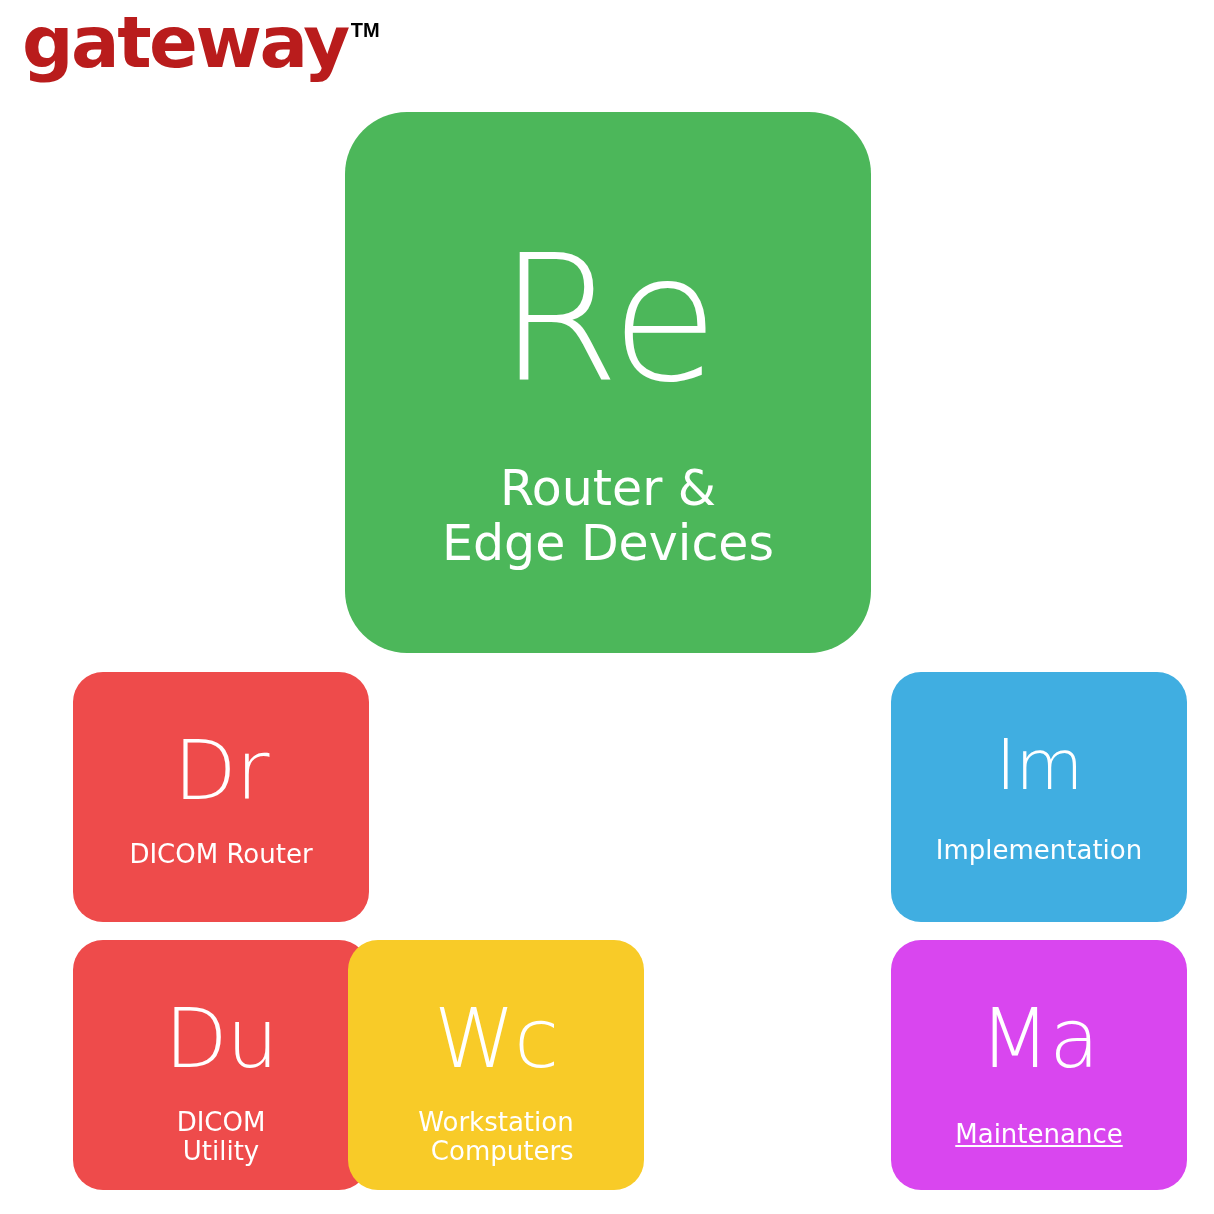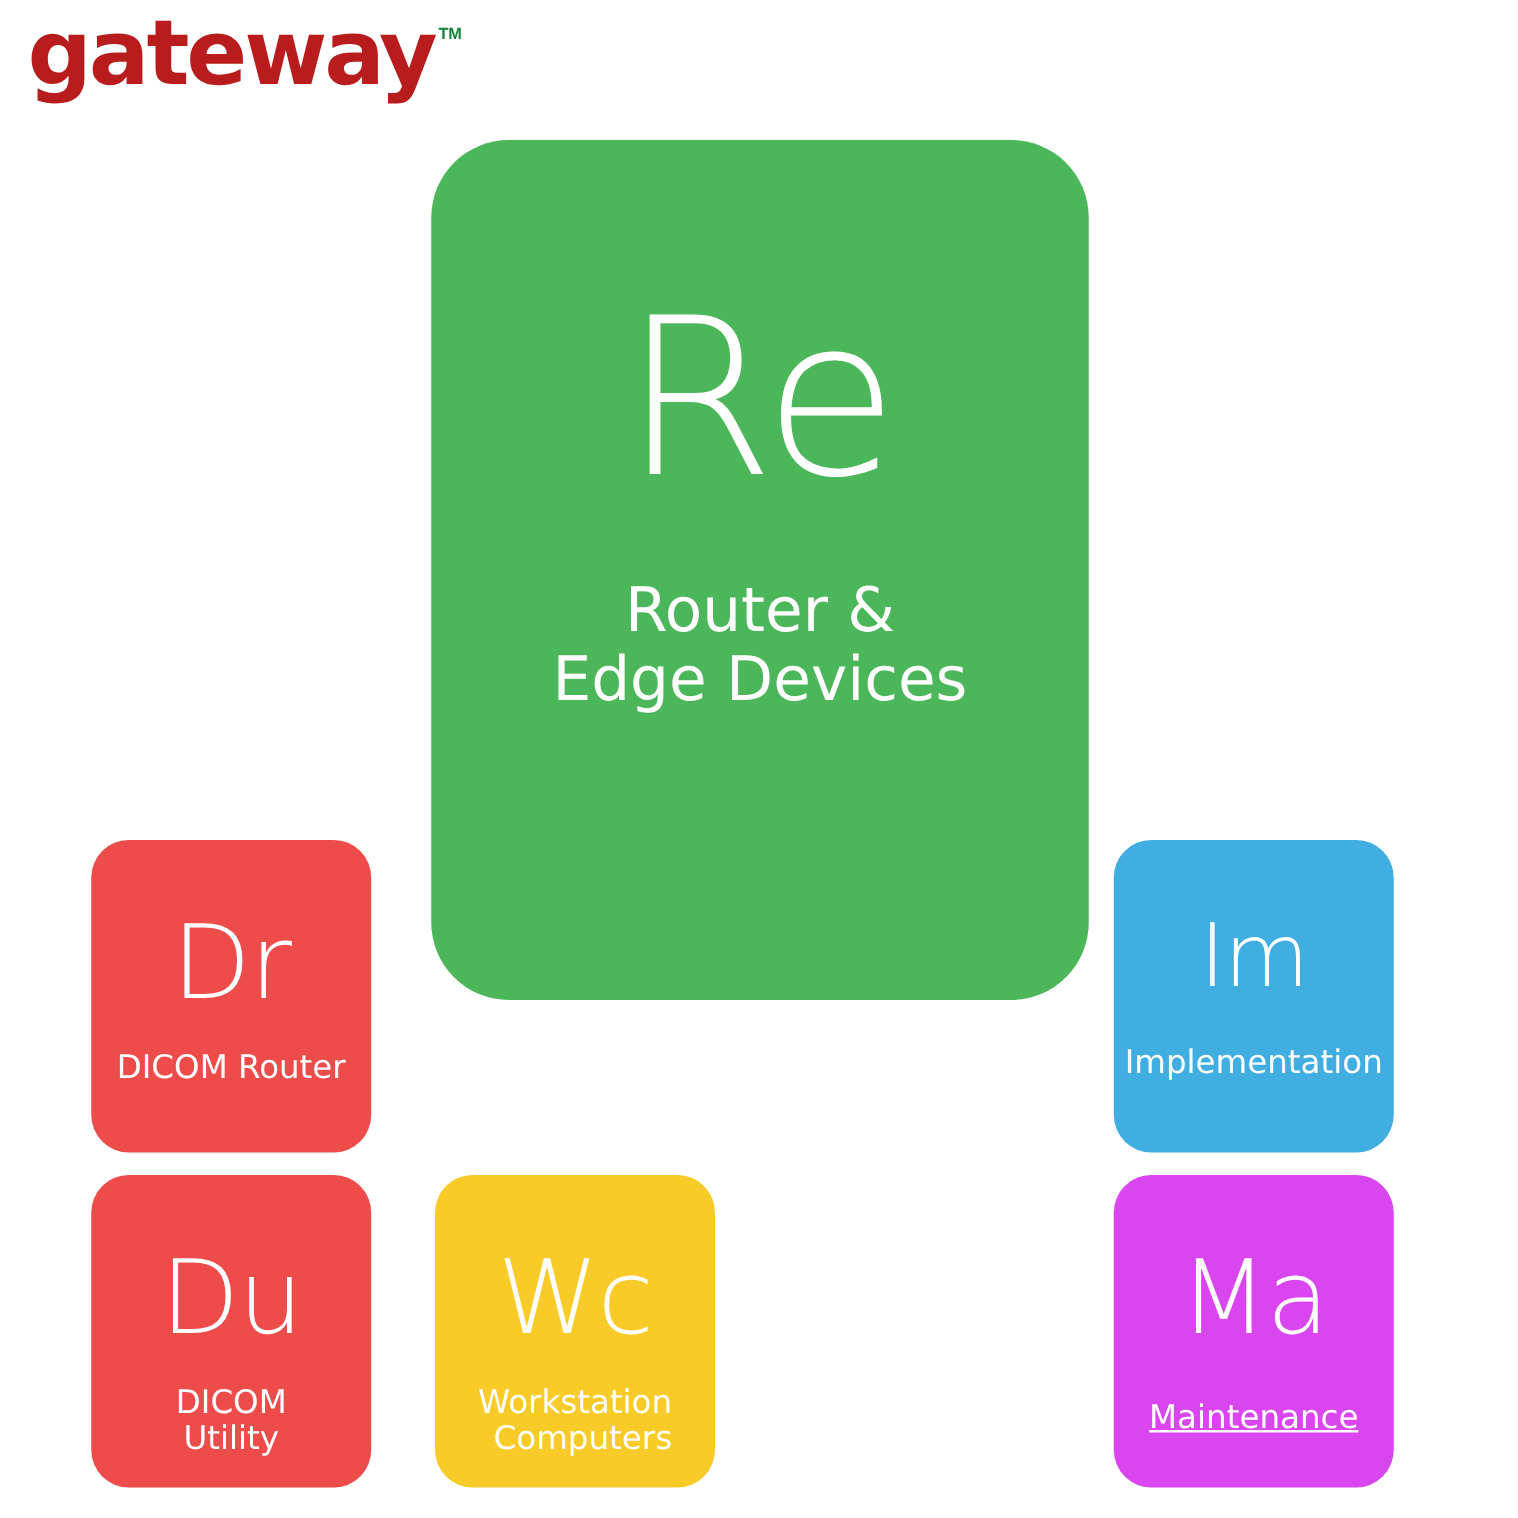--- a/index.html
+++ b/index.html
@@ -35,23 +35,23 @@
   .logo-word {
     font-family: "DejaVu Sans", sans-serif;
     font-size: 72px;
     font-weight: 700;
     color: #b91c1c;
     letter-spacing: -2.5px;
     line-height: 0.96;
   }
   .logo-tm {
     font-family: "Liberation Sans", sans-serif;
-    font-size: 13px;
+    font-size: 20px;
     font-weight: 700;
-    color: #15803d;
+    color: #000000;
     margin-left: 3px;
     margin-top: 12px;
     letter-spacing: 0px;
   }
 
   
   .tile {
     position: absolute;
     box-sizing: border-box;
     display: flex;
@@ -74,38 +74,38 @@
     color: #ffffff;
     line-height: 1.12;
     white-space: pre-line;
   }
 
   
   #tile-re {
     left: 345px;
     top: 112px;
     width: 526px;
-    height: 688px;
+    height: 541px;
     background: #4cb75a;
     border-radius: 62px;
     justify-content: flex-start;
   }
   #tile-re .symbol {
     font-size: 175px;
     margin-top: 120px;
     letter-spacing: -1px;
   }
   #tile-re .label {
     font-size: 49px;
     margin-top: 55px;
   }
 
   
   .tile-sm {
-    width: 224px;
+    width: 296px;
     height: 250px;
     border-radius: 30px;
     justify-content: flex-start;
   }
   .tile-sm .symbol {
     font-size: 82px;
     margin-top: 58px;
     letter-spacing: -1px;
   }
   .tile-sm .label {

